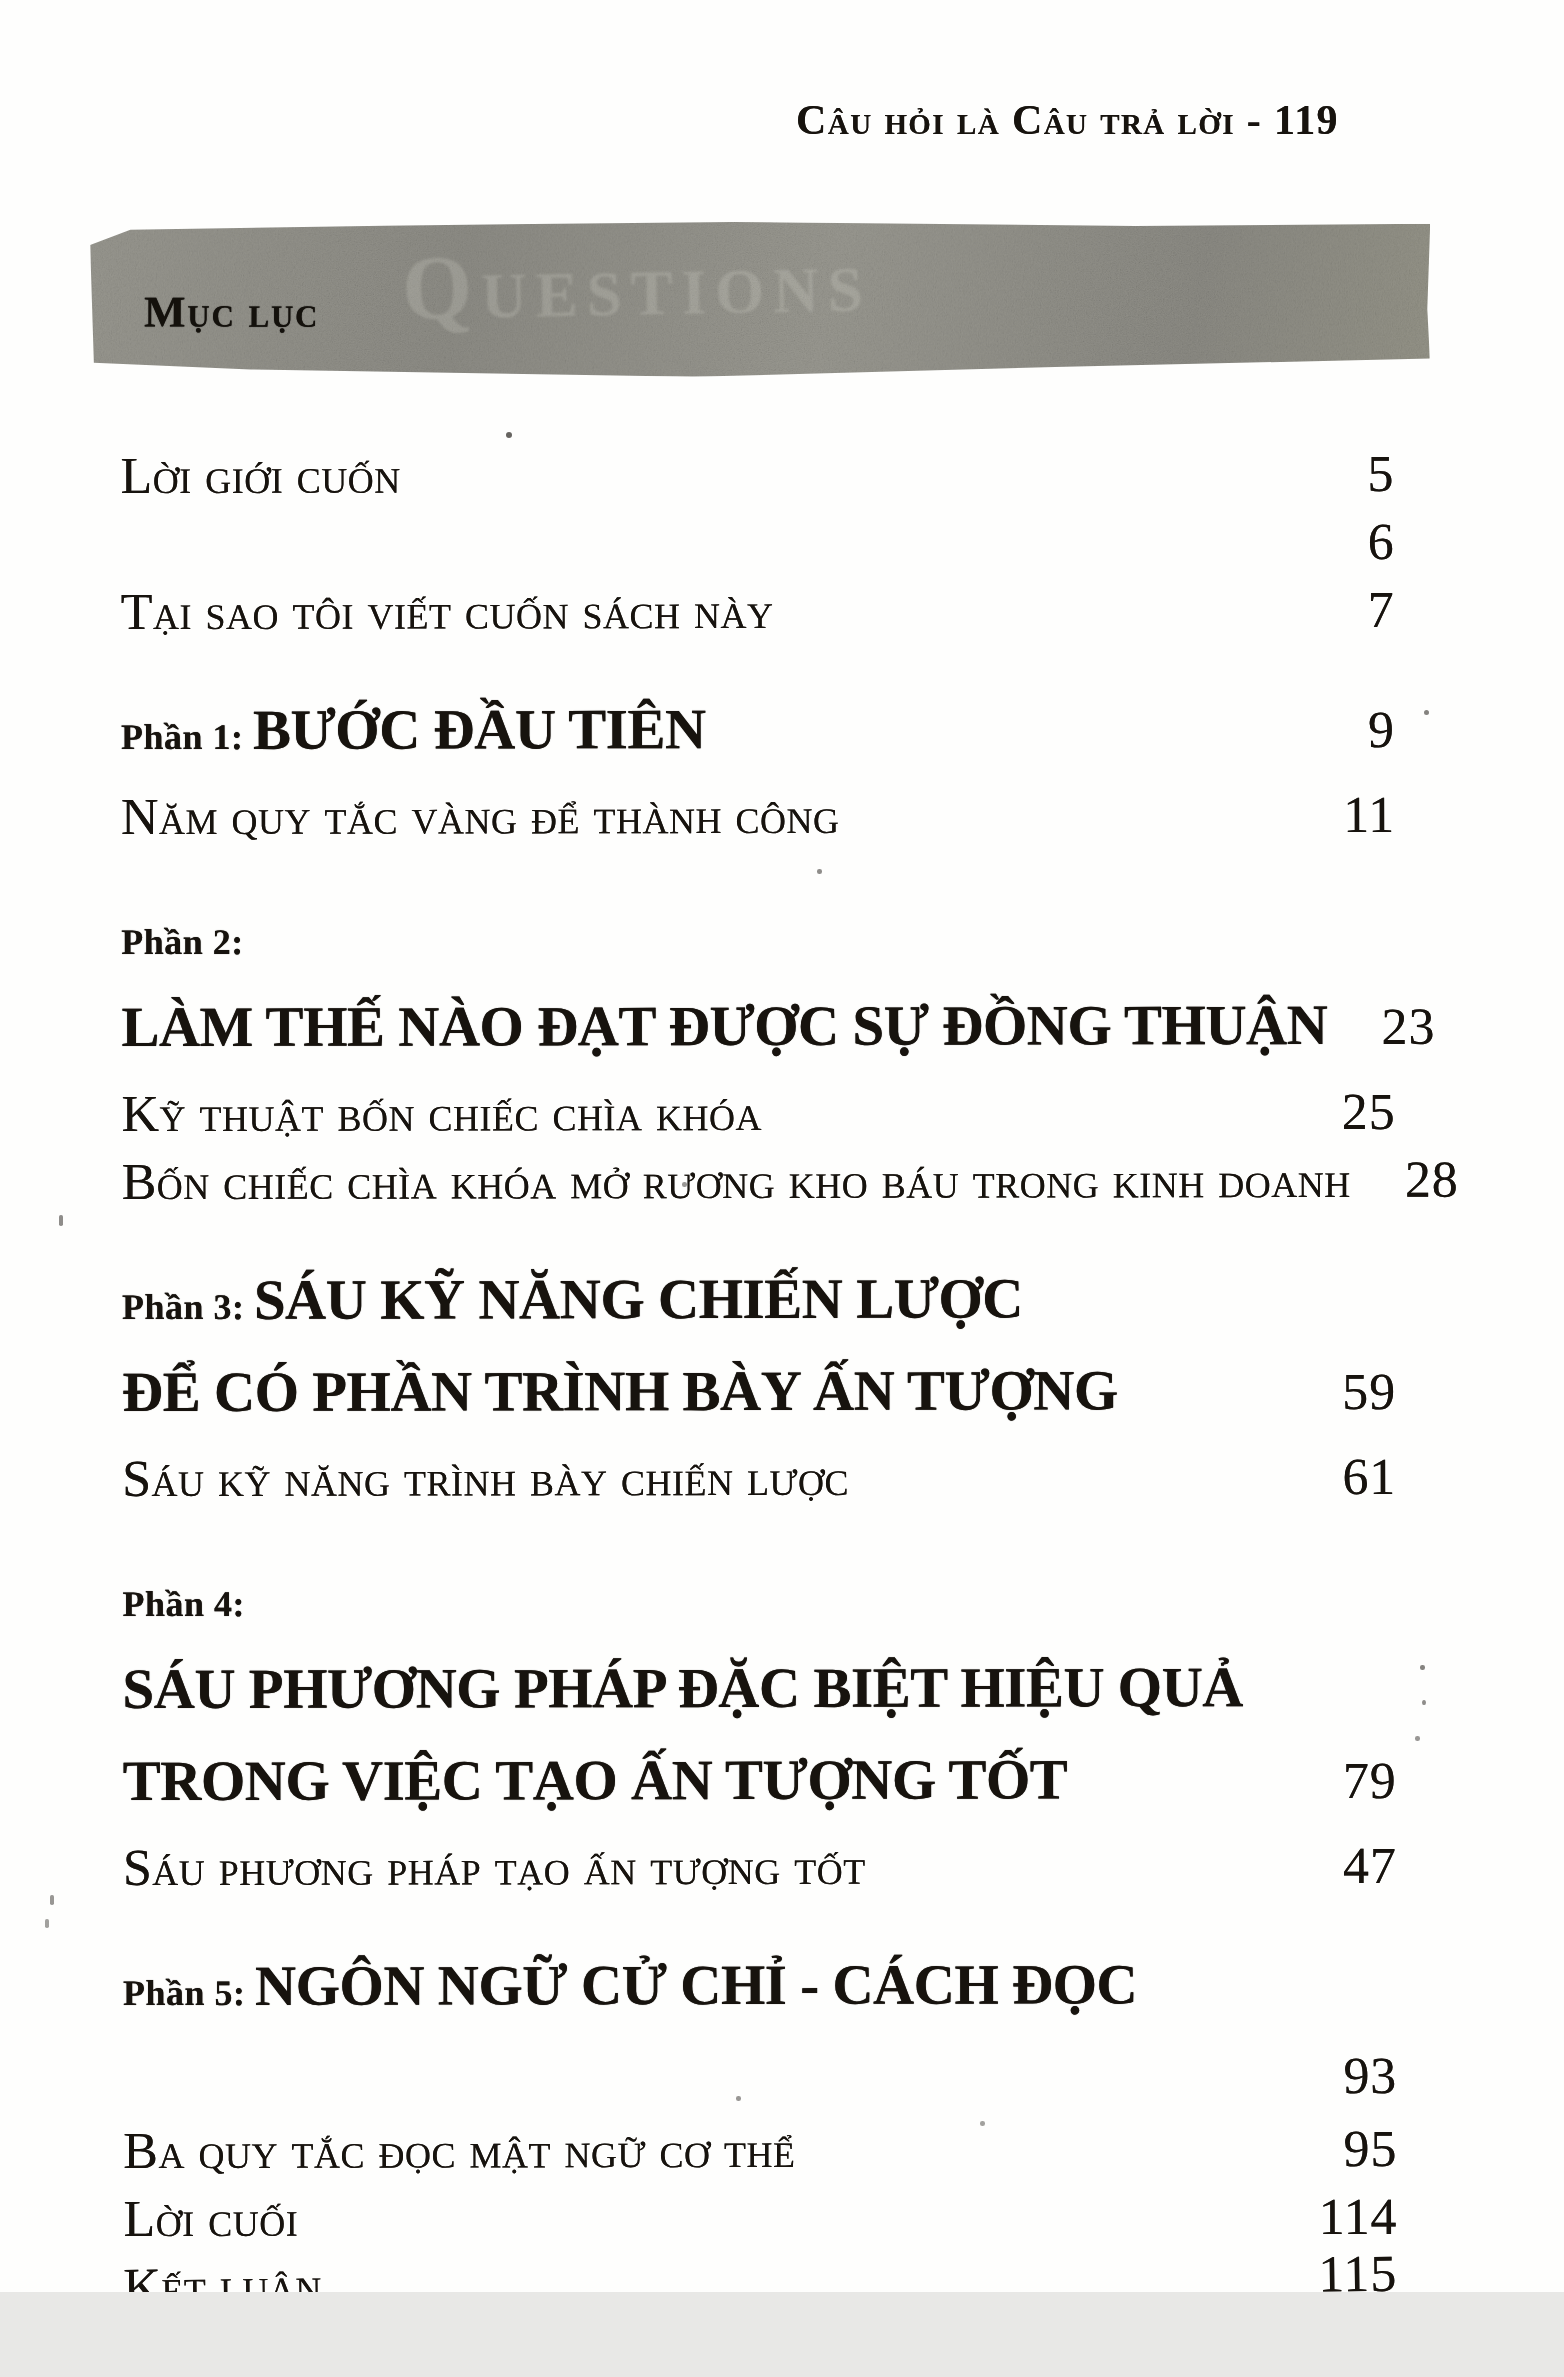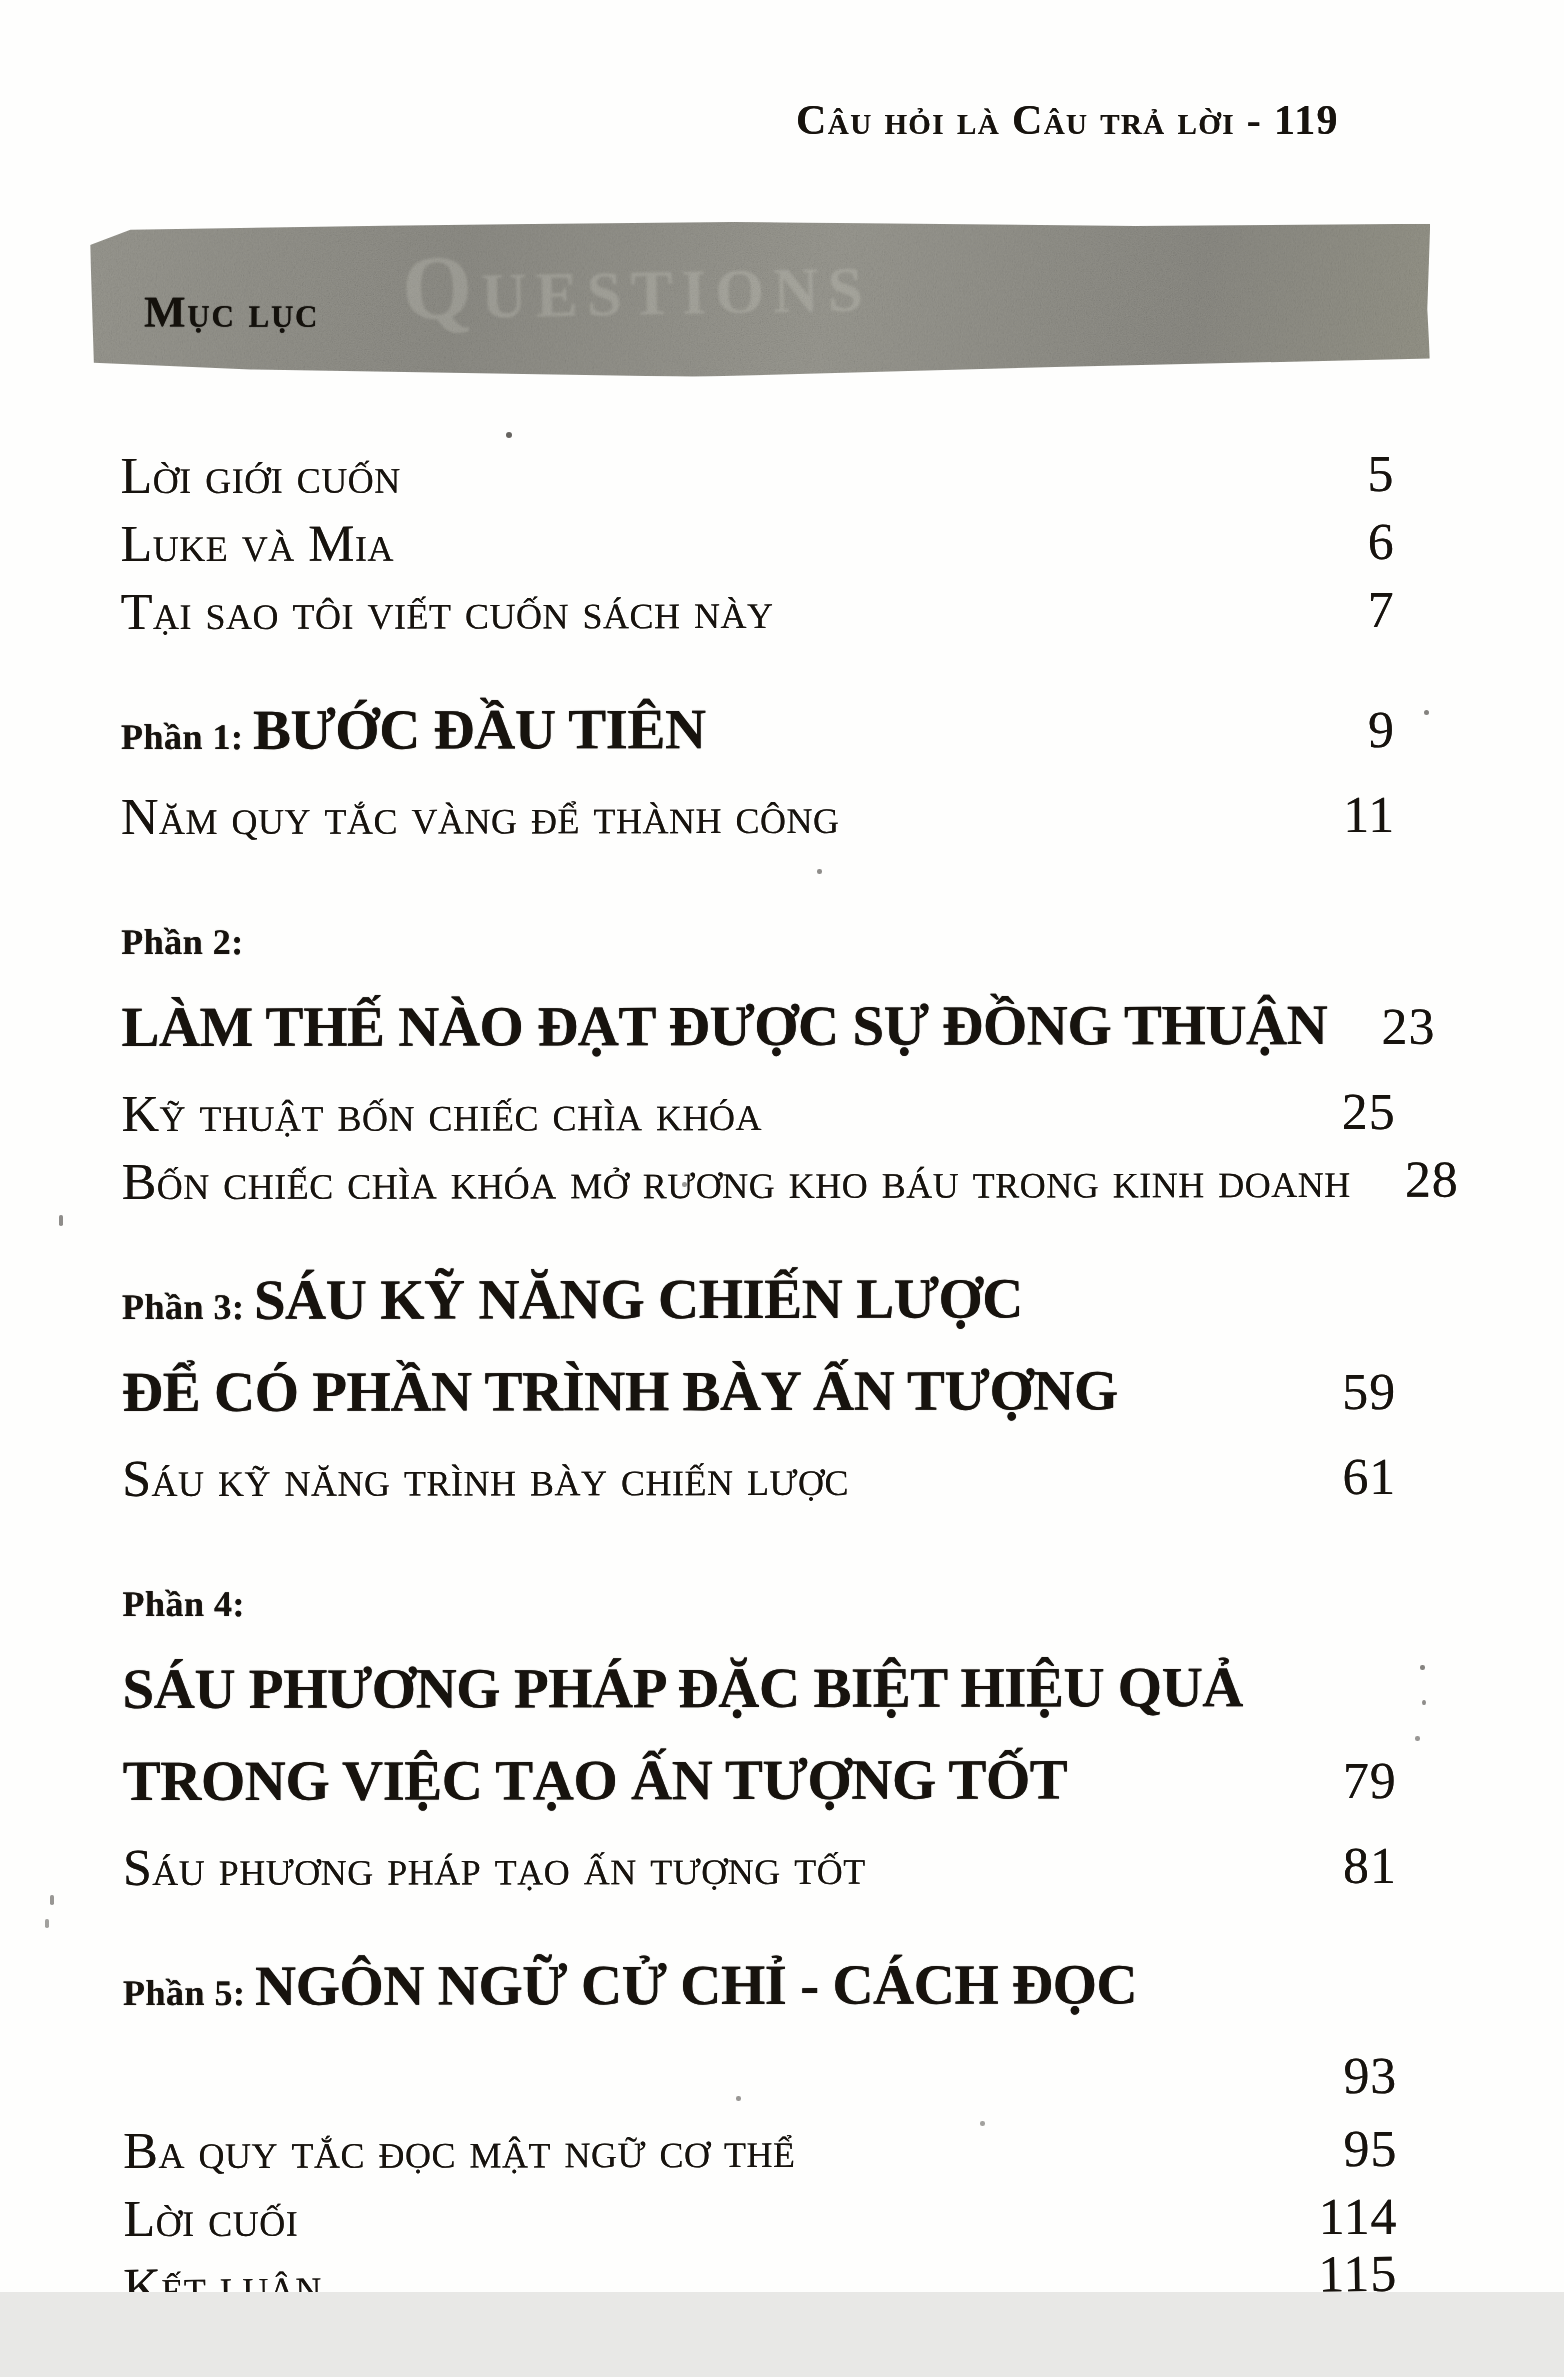--- a/index.html
+++ b/index.html
@@ -87,21 +87,21 @@
       <span class="banner-title">Mục lục</span>
     </div>
   </div>
 
   <div class="toc">
       <div class="row chapter">
       <span class="txt"><span class="prefix"></span><span class="title">Lời giới cuốn</span></span>
       <span class="pg">5</span>
     </div>
       <div class="row chapter">
-      <span class="txt"><span class="prefix"></span><span class="title">Luke và Mia</span></span>
+      <span class="txt"><span class="prefix"></span></span>
       <span class="pg">6</span>
     </div>
       <div class="row chapter">
       <span class="txt"><span class="prefix"></span><span class="title">Tại sao tôi viết cuốn sách này</span></span>
       <span class="pg">7</span>
     </div>
       <div class="row part gap">
       <span class="txt"><span class="prefix">Phần 1: </span><span class="title">BƯỚC ĐẦU TIÊN</span></span>
       <span class="pg">9</span>
     </div>
@@ -144,21 +144,21 @@
       <div class="row part">
       <span class="txt"><span class="prefix"></span><span class="title">SÁU PHƯƠNG PHÁP ĐẶC BIỆT HIỆU QUẢ</span></span>
       <span class="pg"></span>
     </div>
       <div class="row part">
       <span class="txt"><span class="prefix"></span><span class="title">TRONG VIỆC TẠO ẤN TƯỢNG TỐT</span></span>
       <span class="pg">79</span>
     </div>
       <div class="row chapter">
       <span class="txt"><span class="prefix"></span><span class="title">Sáu phương pháp tạo ấn tượng tốt</span></span>
-      <span class="pg">81</span>
+      <span class="pg">47</span>
     </div>
       <div class="row part gap">
       <span class="txt"><span class="prefix">Phần 5: </span><span class="title">NGÔN NGỮ CỬ CHỈ - CÁCH ĐỌC</span></span>
       <span class="pg"></span>
     </div>
       <div class="row part">
       <span class="txt"><span class="prefix"></span></span>
       <span class="pg">93</span>
     </div>
       <div class="row chapter">

